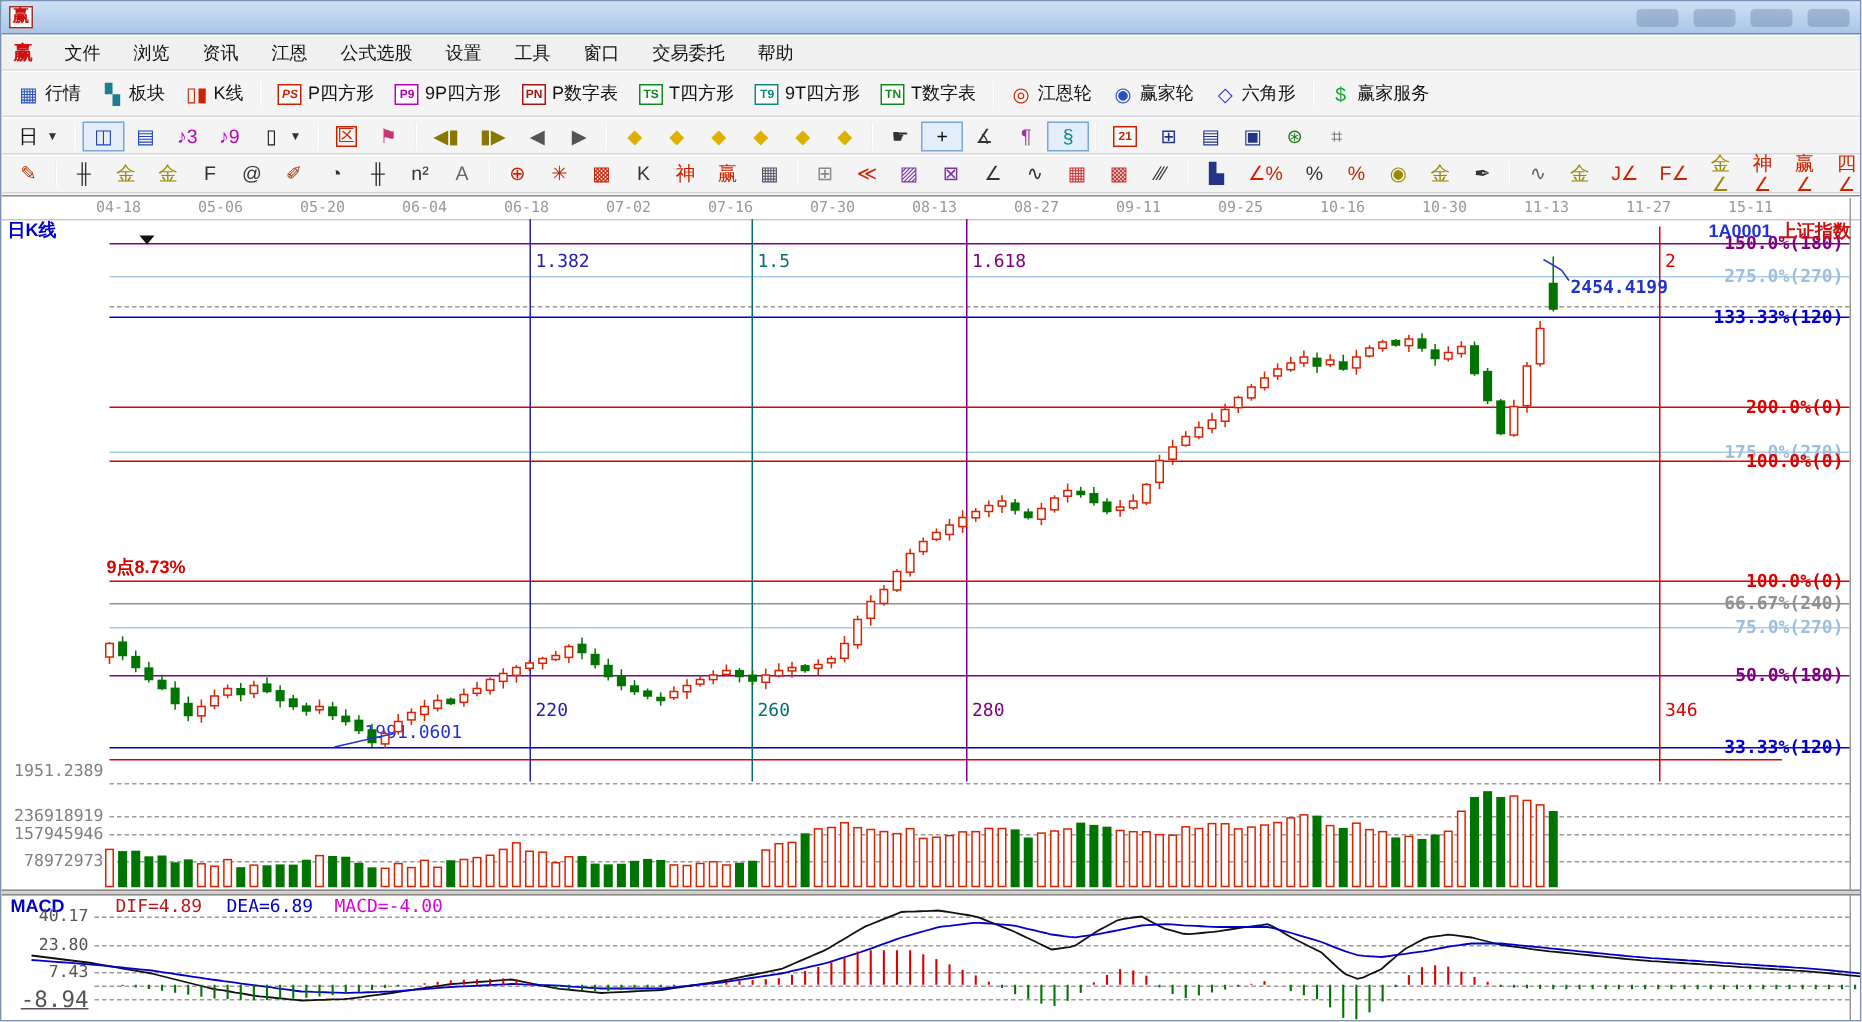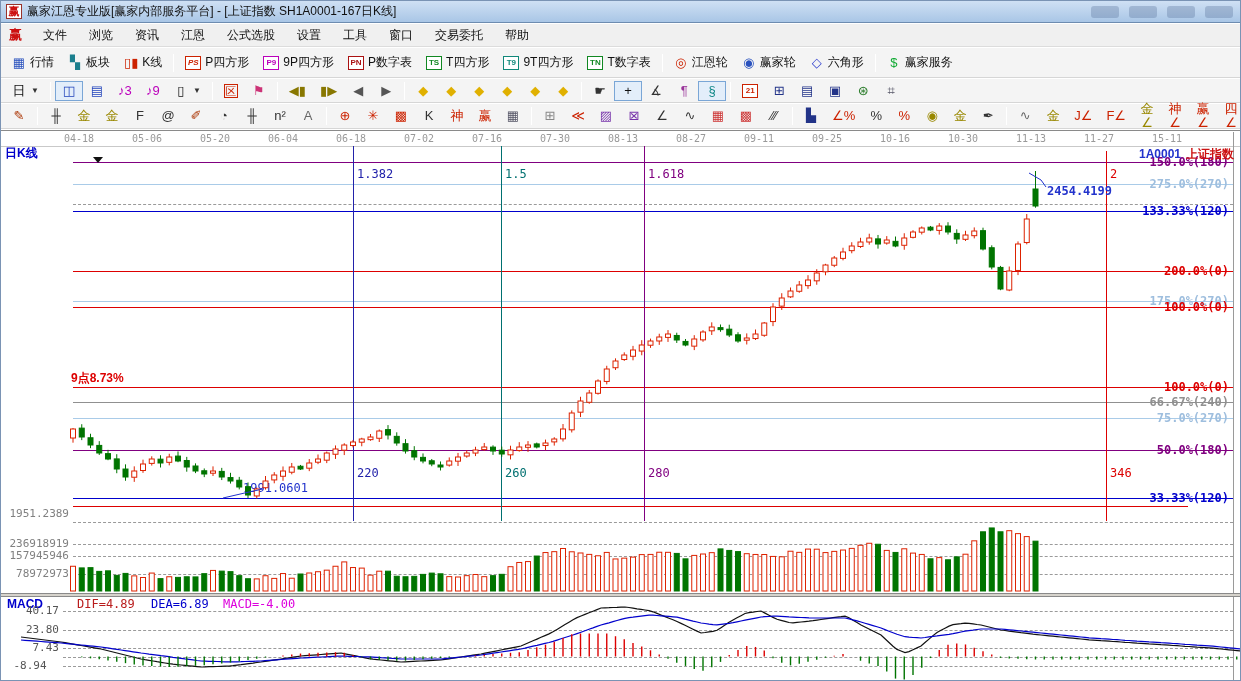--- a/index.html
+++ b/index.html
@@ -46,21 +46,20 @@
     border-top:6px solid #111;}
   svg{position:absolute;left:0;top:0;pointer-events:none;}
 </style>
 </head>
 <body>
 
 <div id="app">
 
   <div id="titlebar" class="abs">
     <div id="title-icon">赢</div>
-    <div id="title-text">赢家江恩专业版[赢家内部服务平台] - [上证指数  SH1A0001-167日K线]</div>
   </div>
   <div class="abs win-btn" style="left:1090px;"></div>
   <div class="abs win-btn" style="left:1128px;"></div>
   <div class="abs win-btn" style="left:1166px;"></div>
   <div class="abs win-btn" style="left:1204px;"></div>
 
   <div id="menubar" class="abs">
     <span id="menu-icon">赢</span>
   <div class="menu-item">文件</div>
       <div class="menu-item">浏览</div>
@@ -449,21 +448,21 @@
   <div class="abs lbl num" style="left:76px;top:597px;color:#b91c1c;font-size:12px;">DIF=4.89</div>
   <div class="abs lbl num" style="left:150px;top:597px;color:#0000cc;font-size:12px;">DEA=6.89</div>
   <div class="abs lbl num" style="left:222px;top:597px;color:#dd00dd;font-size:12px;">MACD=-4.00</div>
   <div id="macd-axis">
       <div class="abs lbl num" style="left: 0px; top: 604px; width: 58px; text-align: right; color: rgb(85, 85, 85); font-size: 11px;">40.17</div>
       <div class="abs dashline" style="left: 62px; top: 610px; width: 1170px;"></div>
       <div class="abs lbl num" style="left: 0px; top: 623px; width: 58px; text-align: right; color: rgb(85, 85, 85); font-size: 11px;">23.80</div>
       <div class="abs dashline" style="left: 62px; top: 629px; width: 1170px;"></div>
       <div class="abs lbl num" style="left: 0px; top: 641px; width: 58px; text-align: right; color: rgb(85, 85, 85); font-size: 11px;">7.43</div>
       <div class="abs dashline" style="left: 62px; top: 647px; width: 1170px;"></div>
-      <div class="abs lbl num" style="left: 0px; top: 659px; width: 58px; text-align: center; color: rgb(85, 85, 85); font-size: 11px;">-8.94</div>
+      <div class="abs lbl num" style="left: 0px; top: 659px; width: 58px; text-align: right; color: rgb(85, 85, 85); font-size: 15px; text-decoration: underline;">-8.94</div>
       <div class="abs dashline" style="left: 62px; top: 665px; width: 1170px;"></div>
       <div class="abs dashline" style="left: 62px; top: 656px; width: 1170px;"></div>
     </div>
 
   <svg id="plot" width="1241" height="681">
       <line x1="72" y1="426.9997808616607" x2="72" y2="441.6830580680087" stroke="#dd2200" stroke-width="1"></line>
       <rect x="69.5" y="428" width="5" height="9" fill="#ffffff" stroke="#dd2200" stroke-width="1"></rect>
       <rect x="69.5" y="565.2645764678086" width="5" height="24.735423532191394" fill="#ffffff" stroke="#dd2200" stroke-width="1"></rect>
       <line x1="80.75" y1="423.21417012285167" x2="80.75" y2="439.13085721718653" stroke="#007400" stroke-width="1"></line>
       <rect x="78.25" y="427.1316527703924" width="5" height="8.868347229607593" fill="#007400" stroke="#007400" stroke-width="1"></rect>

